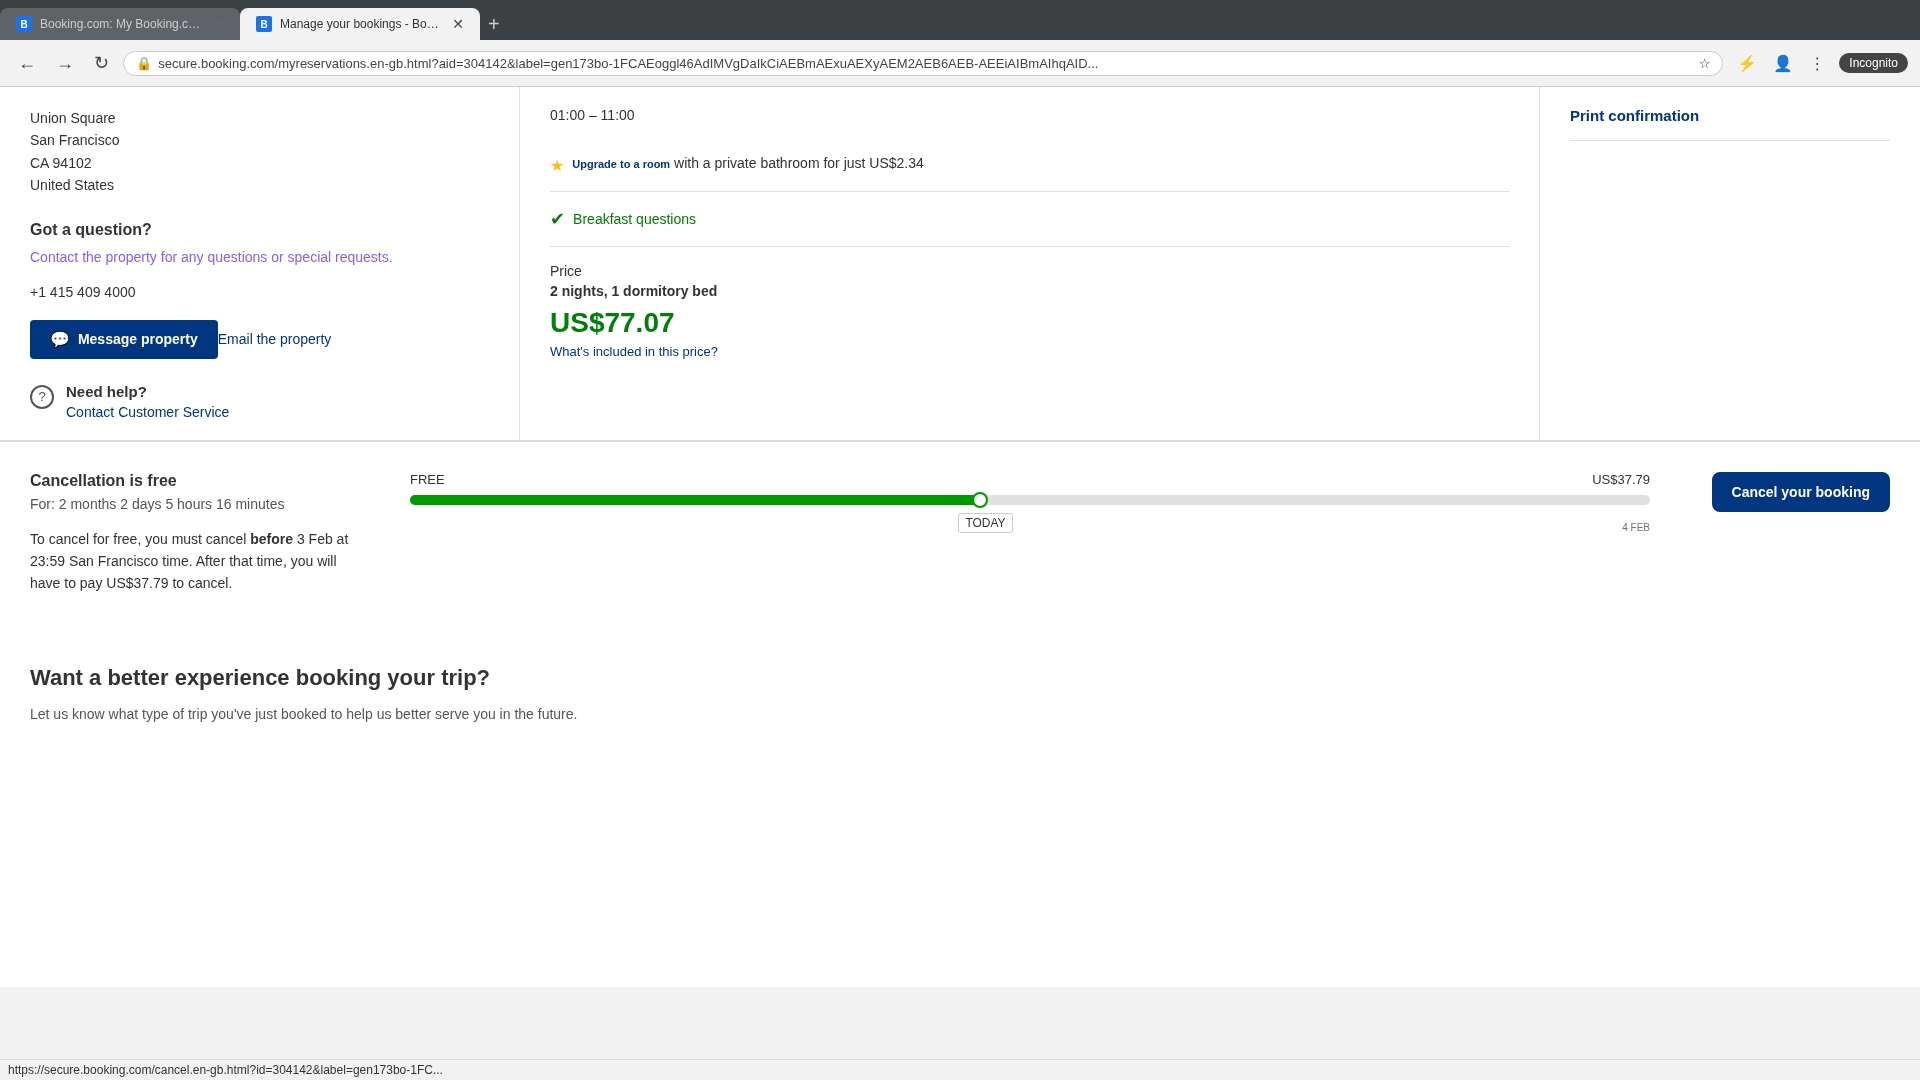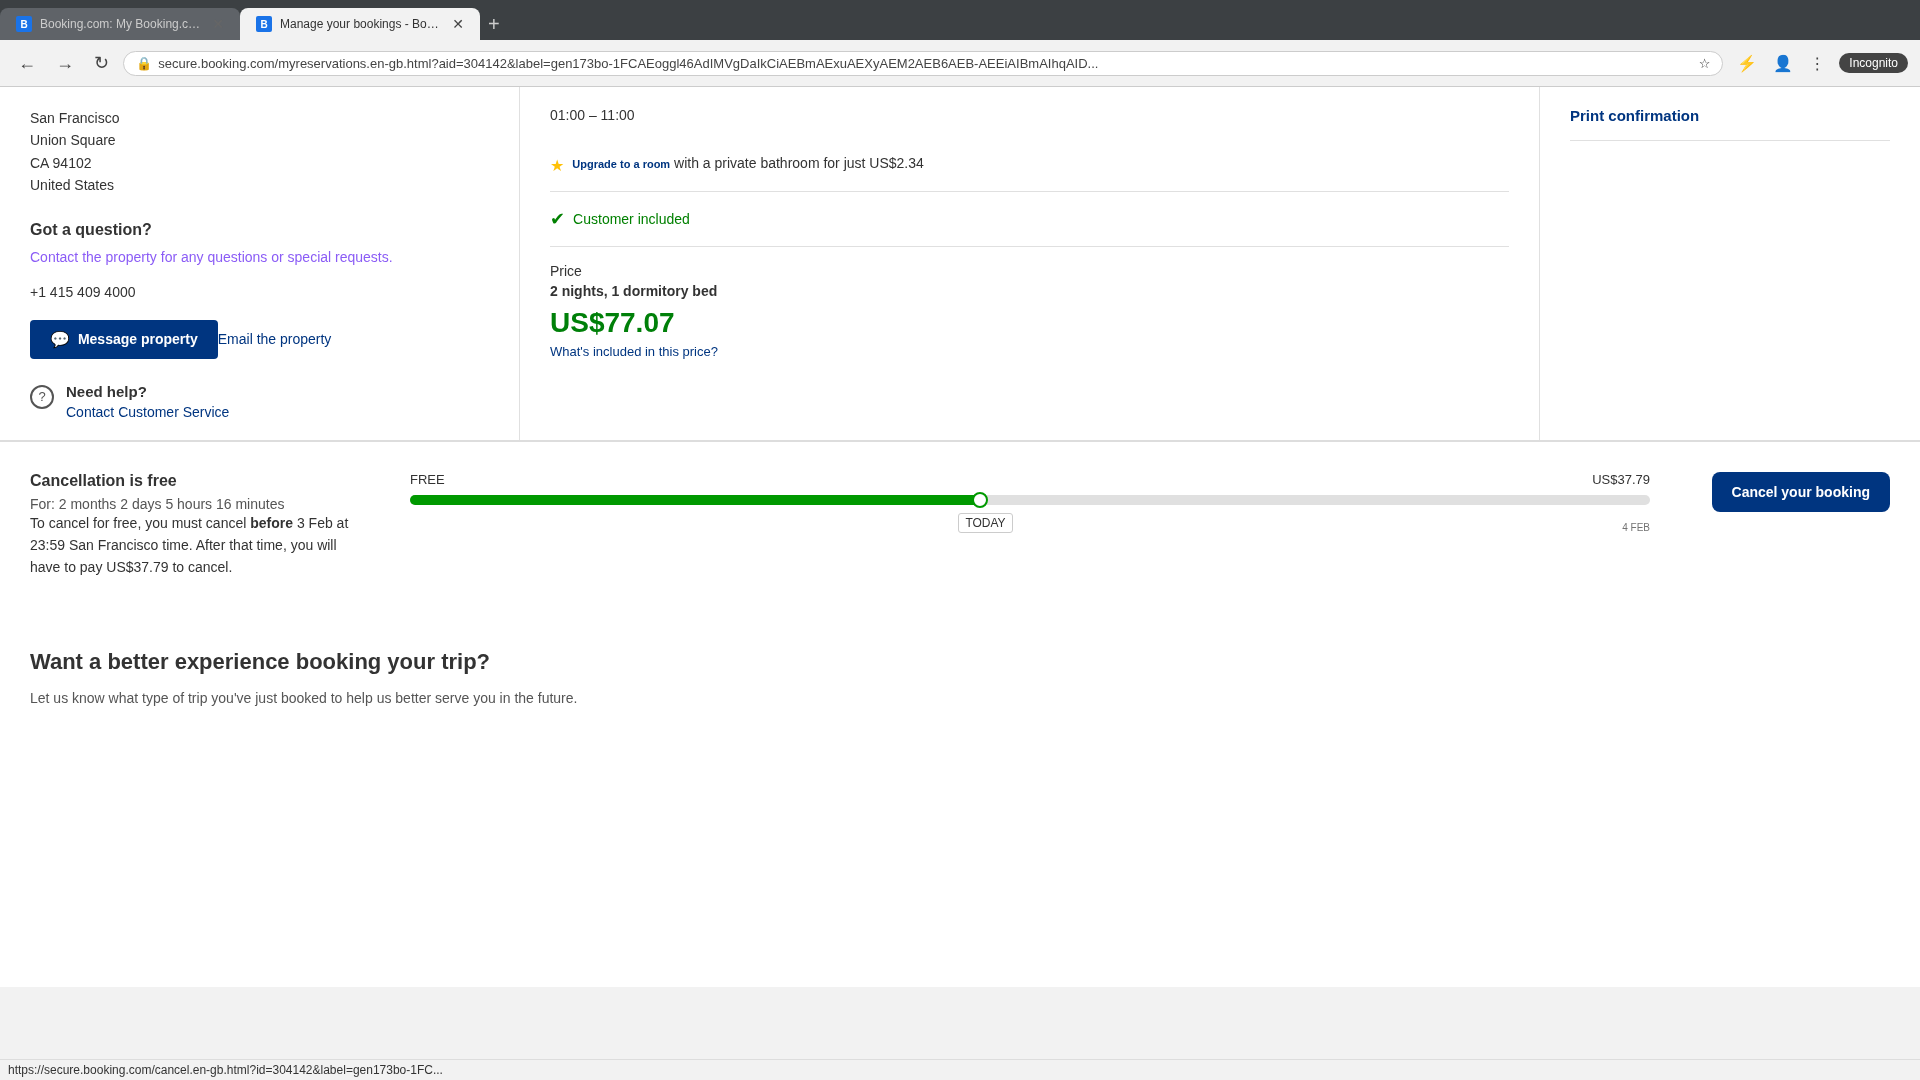--- a/index.html
+++ b/index.html
@@ -71,21 +71,21 @@
     .price-included-link { color: #003580; text-decoration: none; font-size: 13px; }
 
     
     .print-link { color: #003580; text-decoration: none; font-size: 15px; font-weight: 600; }
     .right-divider { border: none; border-top: 1px solid #e0e0e0; margin: 16px 0; }
 
     
     .cancellation-section { background: white; border-top: 1px solid #ddd; padding: 30px; display: flex; gap: 40px; align-items: flex-start; }
     .cancel-info { flex: 0 0 340px; }
     .cancel-title { font-size: 16px; font-weight: 700; color: #333; margin-bottom: 6px; }
-    .cancel-duration { font-size: 14px; color: #555; }
+    .cancel-duration { font-size: 14px; color: #555; margin-bottom: 16px; }
     .cancel-desc { font-size: 14px; color: #333; line-height: 1.6; }
     .cancel-desc strong { font-weight: 700; }
 
     .cancel-timeline { flex: 1; position: relative; padding-top: 10px; }
     .timeline-labels { display: flex; justify-content: space-between; margin-bottom: 8px; font-size: 13px; color: #333; }
     .timeline-bar-container { position: relative; height: 10px; background: #e0e0e0; border-radius: 5px; margin-bottom: 20px; }
     .timeline-bar-green { position: absolute; left: 0; top: 0; height: 100%; background: #009900; border-radius: 5px; }
     .timeline-dot { position: absolute; width: 16px; height: 16px; background: white; border: 2px solid #009900; border-radius: 50%; top: -3px; }
     .timeline-today { position: absolute; bottom: -24px; background: white; border: 1px solid #ccc; border-radius: 3px; padding: 2px 6px; font-size: 12px; color: #333; }
     .timeline-date { position: absolute; font-size: 10px; color: #737373; bottom: -24px; }
@@ -137,22 +137,22 @@
   </div>
 </div>
 
 <div class="page-wrapper">
   <div class="content-area">
 
     <div class="top-area">
 
       <div class="left-panel">
         <div class="address-text">
+          <div>Union Square</div>
           <div>San Francisco</div>
-          <div>Union Square</div>
           <div>CA 94102</div>
           <div>United States</div>
         </div>
 
         <div class="question-section">
           <div class="question-title">Got a question?</div>
           <div class="question-desc">Contact the property for any questions or special requests.</div>
           <div class="phone-number">+1 415 409 4000</div>
           <div style="display:flex; align-items:center; gap:0;">
             <button class="btn-message">
@@ -180,21 +180,21 @@
           <div>
             <a href="#" class="upgrade-link">Upgrade to a room</a>
             <span class="upgrade-text">with a private bathroom for just US$2.34</span>
           </div>
         </div>
 
         <hr class="divider">
 
         <div class="breakfast-section">
           <span class="check-icon">✔</span>
-          <span class="breakfast-text">Customer included</span>
+          <span class="breakfast-text">Breakfast questions</span>
         </div>
 
         <hr class="divider">
 
         <div class="price-label">Price</div>
         <div class="price-details">2 nights, 1 dormitory bed</div>
         <div class="price-amount">US$77.07</div>
         <a href="#" class="price-included-link">What's included in this price?</a>
       </div>
 

